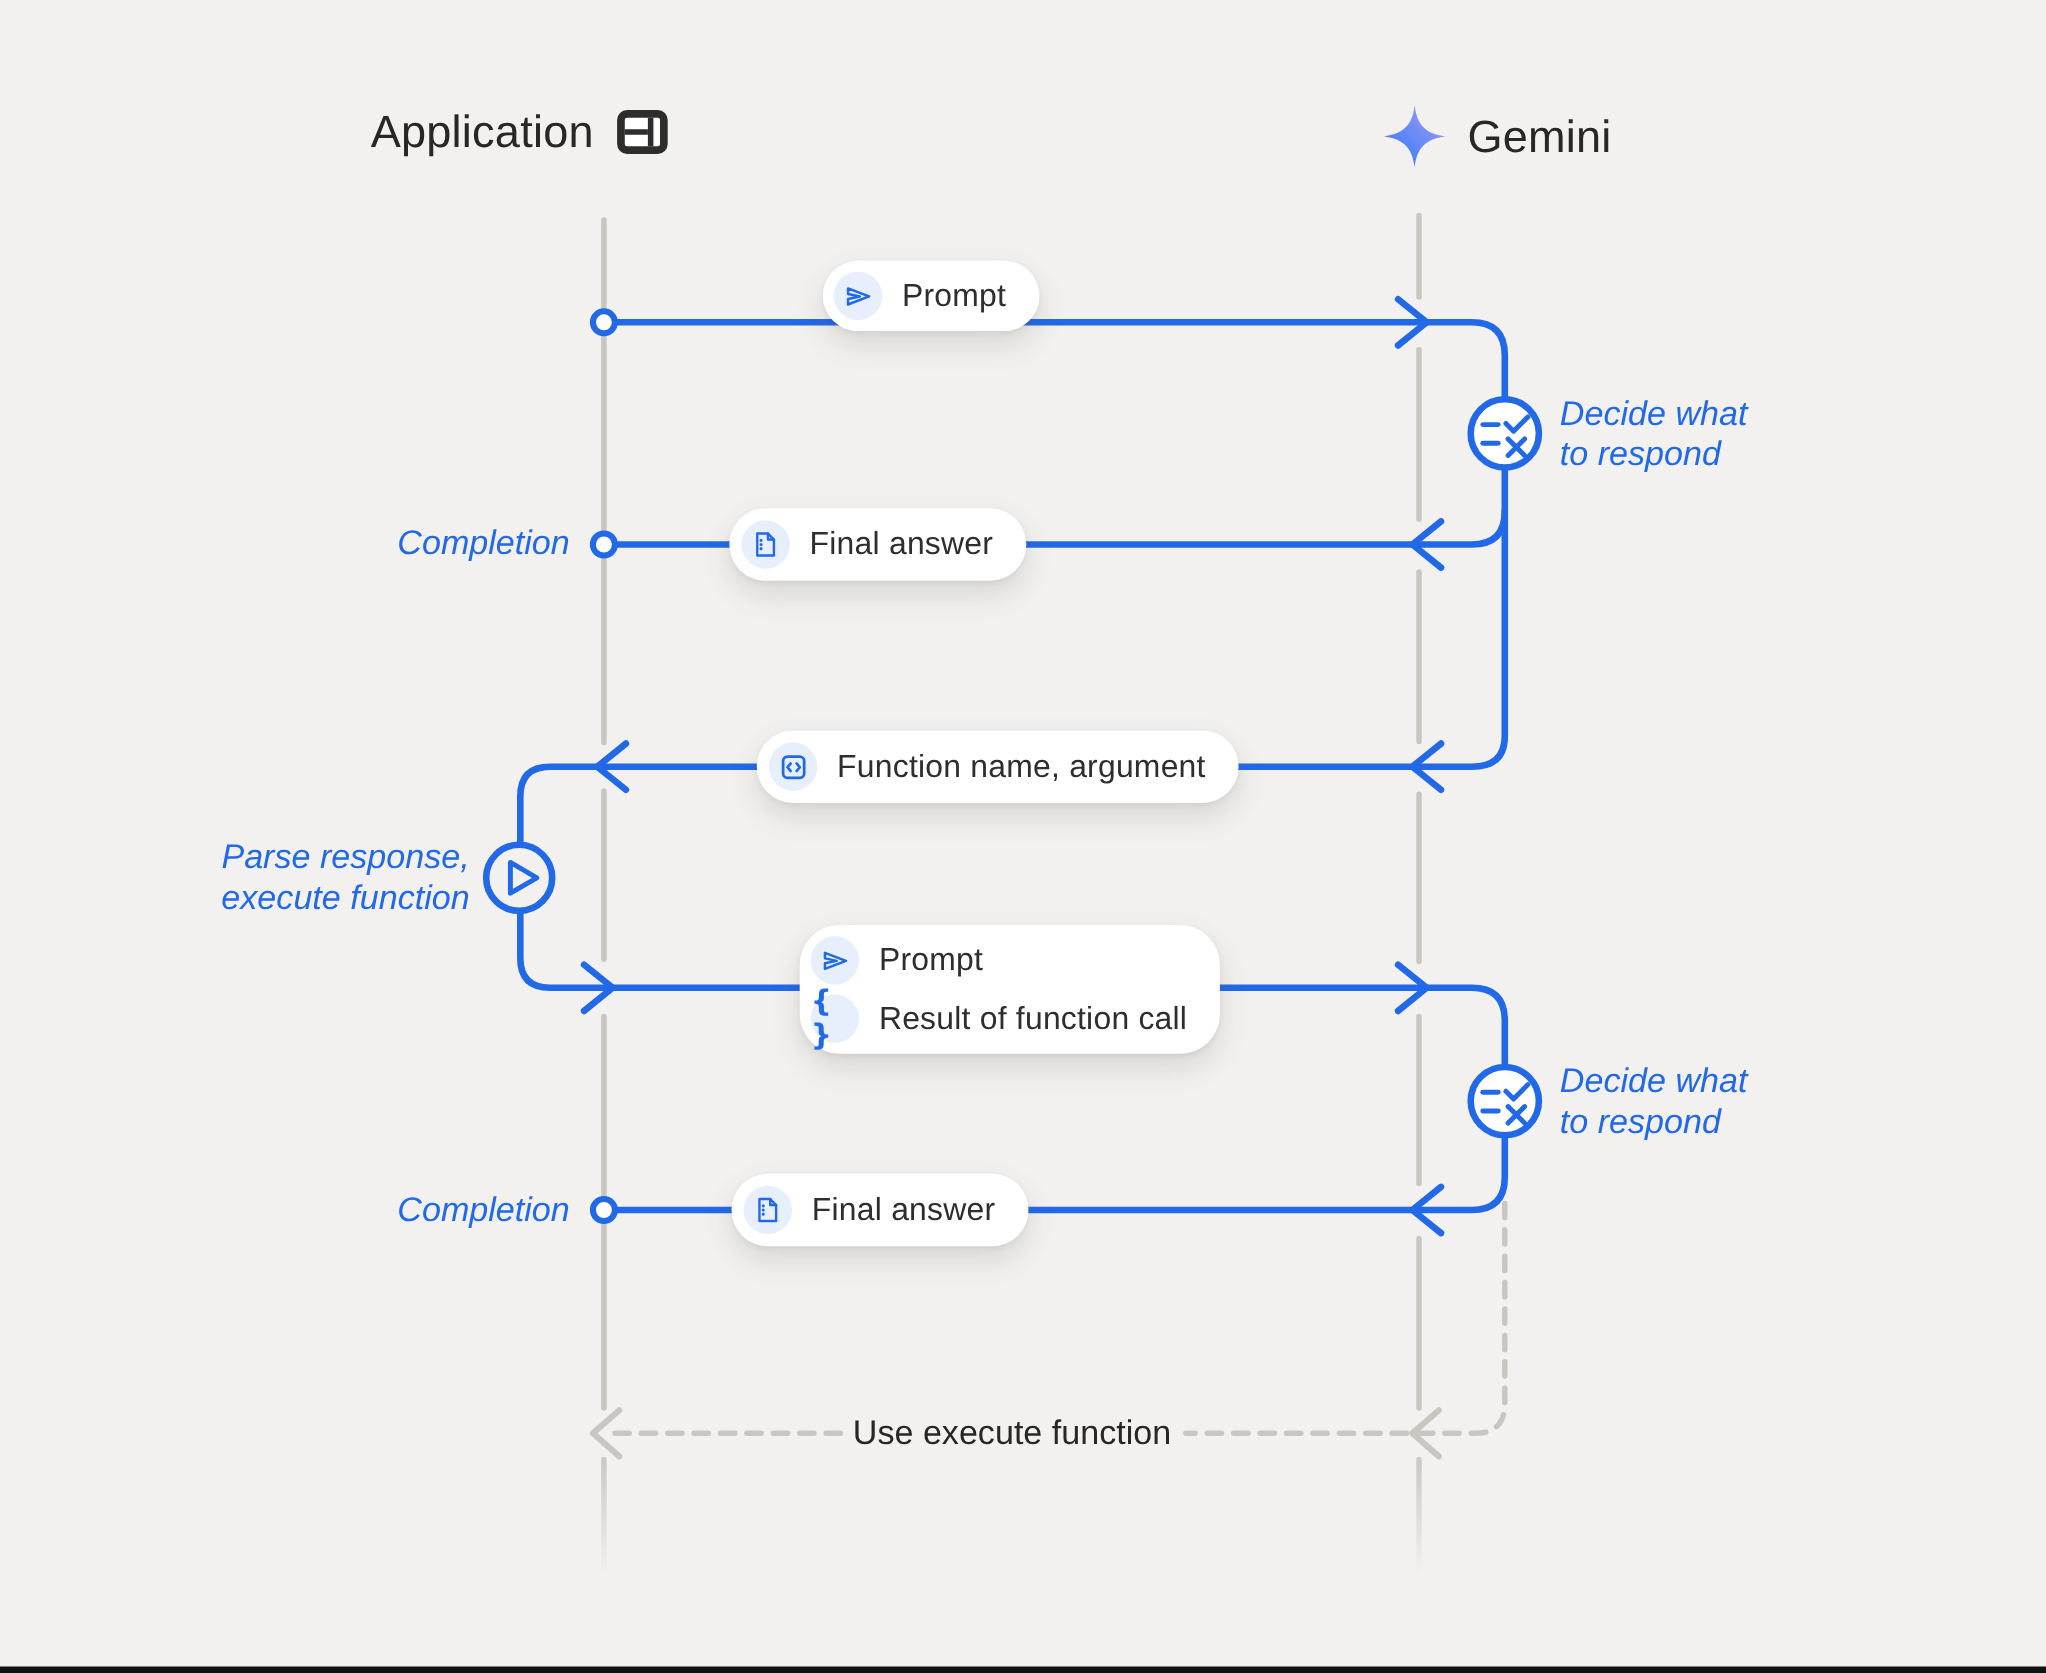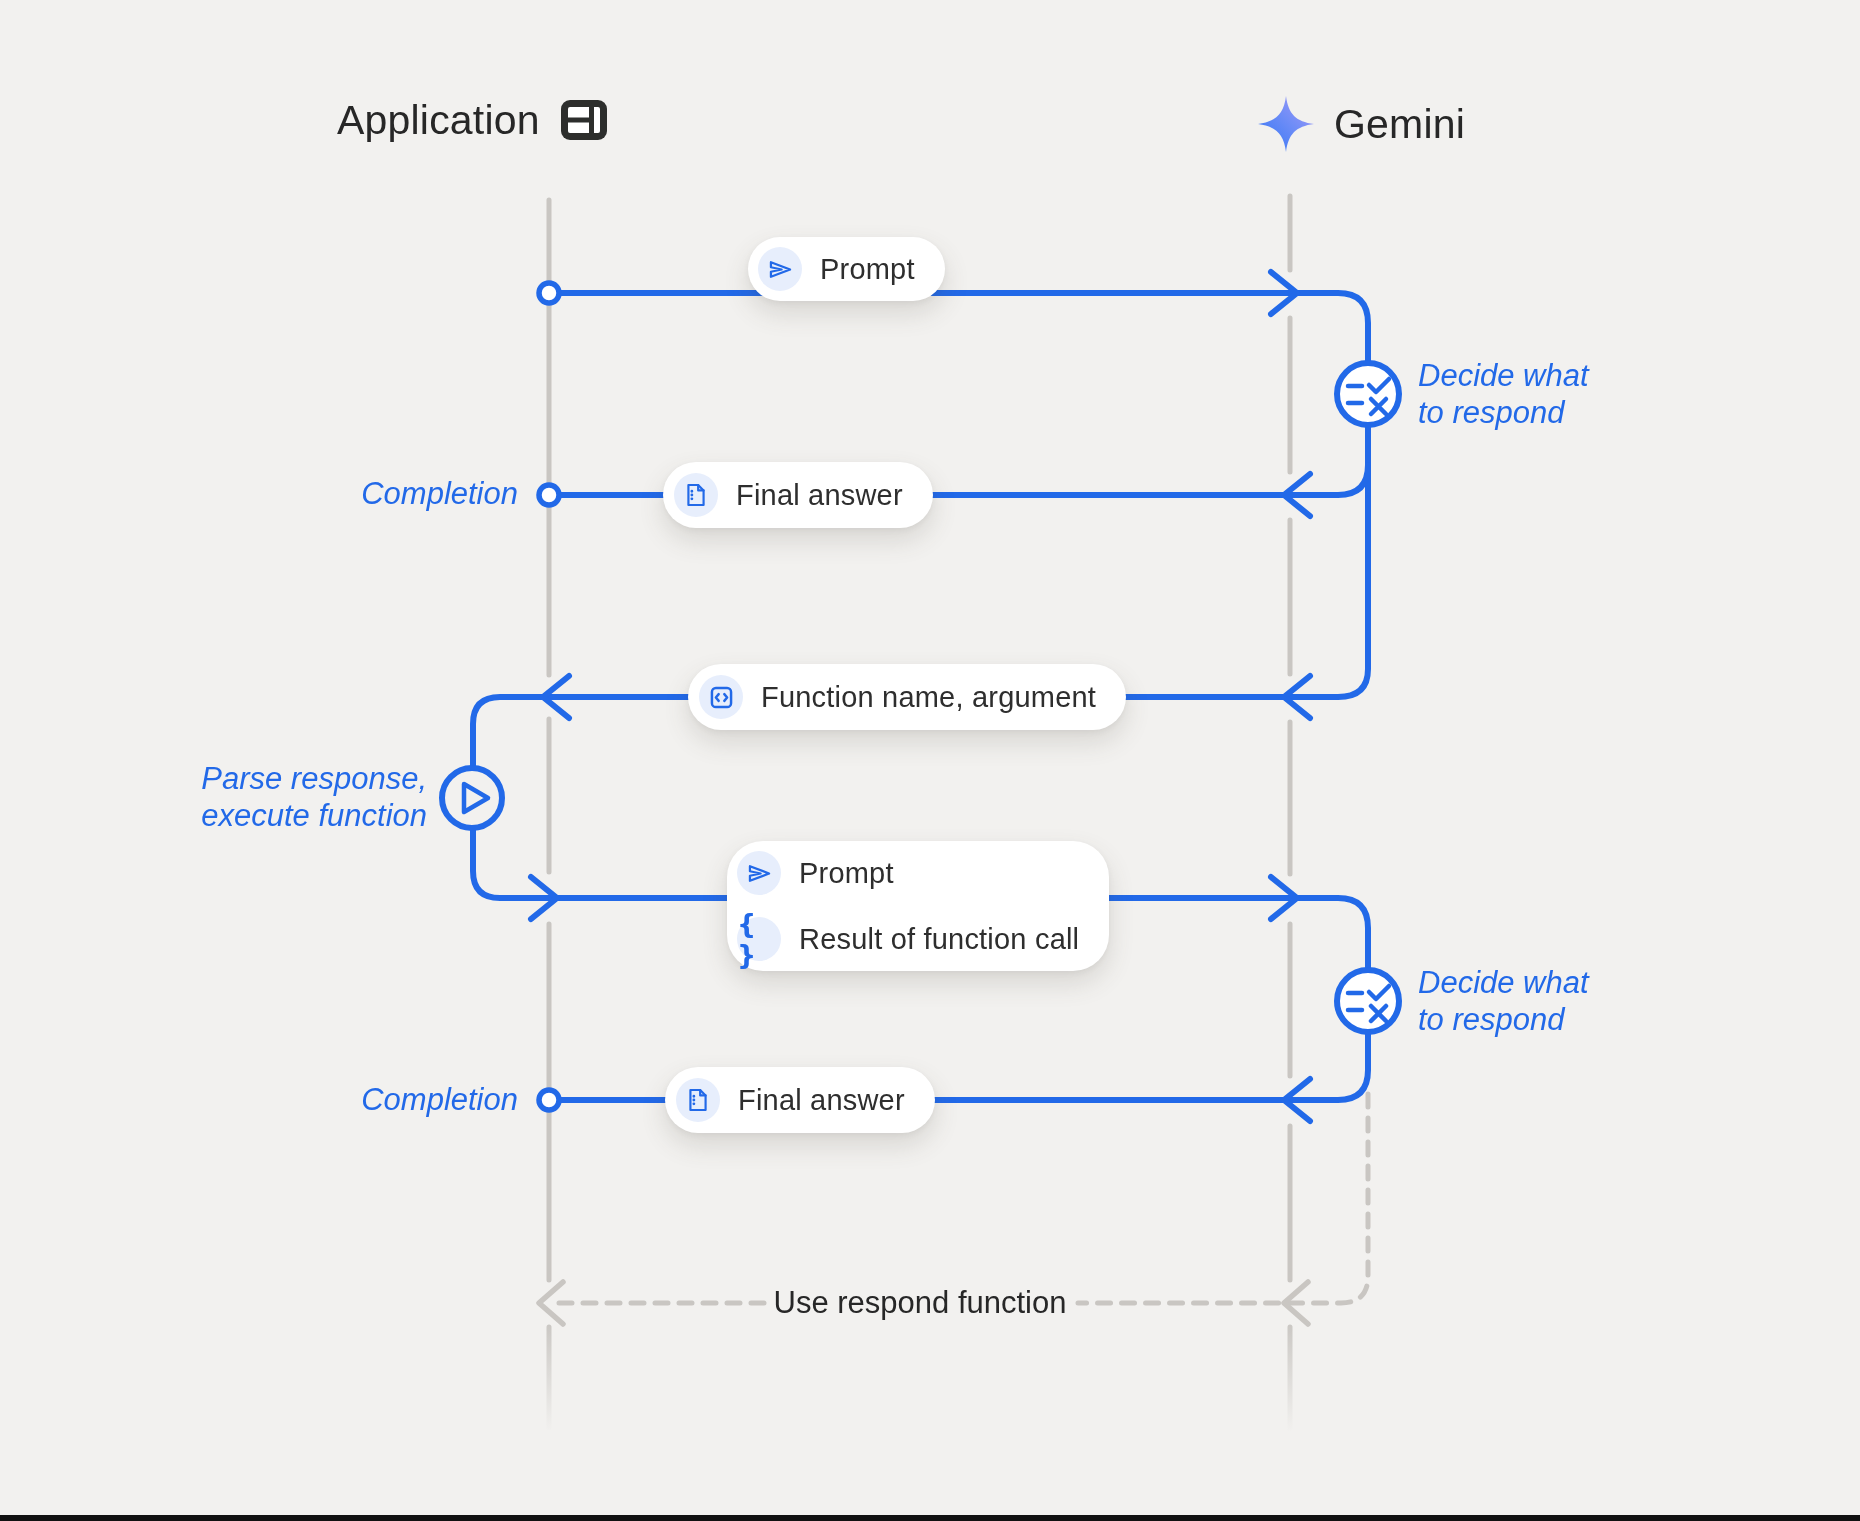--- a/index.html
+++ b/index.html
@@ -27,21 +27,21 @@
   .sg3{stop-color:var(--star-purple,#ab9bf6);}
 
   
   .actor{position:absolute;display:flex;align-items:center;gap:20px;z-index:4;}
   .actor-label{font-size:41px;font-weight:500;color:var(--text-dark,#272727);letter-spacing:.2px;}
   .app-actor{left:337px;top:96px;}
   .gem-actor{left:1258px;top:96px;}
 
   
   .pill{
-    position:absolute;display:inline-flex;flex-direction:column;gap:22px;
+    position:absolute;display:inline-flex;flex-direction:column;gap:9px;
     background:#fff;border-radius:60px;z-index:3;
     box-shadow:0 12px 26px rgba(80,75,65,.16),0 2px 6px rgba(0,0,0,.05);
   }
   .pill.two{padding:10px 30px 10px 10px;border-radius:36px;}
   .pill.one{padding:11px 30px 11px 11px;}
   .pill-row{display:flex;align-items:center;gap:18px;}
   .chip{width:44px;height:44px;border-radius:50%;background:var(--chip,#e7eefc);
         display:flex;align-items:center;justify-content:center;flex:0 0 auto;}
   .pill-label{font-size:29px;color:#2e2e2e;white-space:nowrap;letter-spacing:.2px;}
   .braces{font-size:27px;font-weight:700;color:var(--blue,#2269e8);letter-spacing:1px;font-family:"DejaVu Sans",sans-serif;}
@@ -236,16 +236,16 @@
   <div class="annot decide-1">
     <div>Decide what</div>
     <div>to respond</div>
   </div>
 
   <div class="annot decide-2">
     <div>Decide what</div>
     <div>to respond</div>
   </div>
 
-  <div class="use-another">Use respond function</div>
+  <div class="use-another">Use execute function</div>
 
   <div class="bottom-bar"></div>
 </div>
 
 </body></html>

